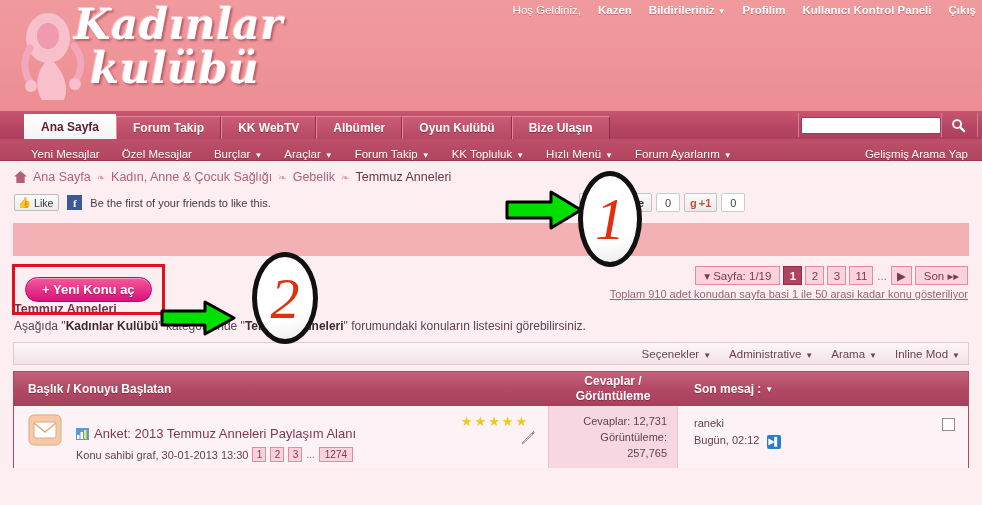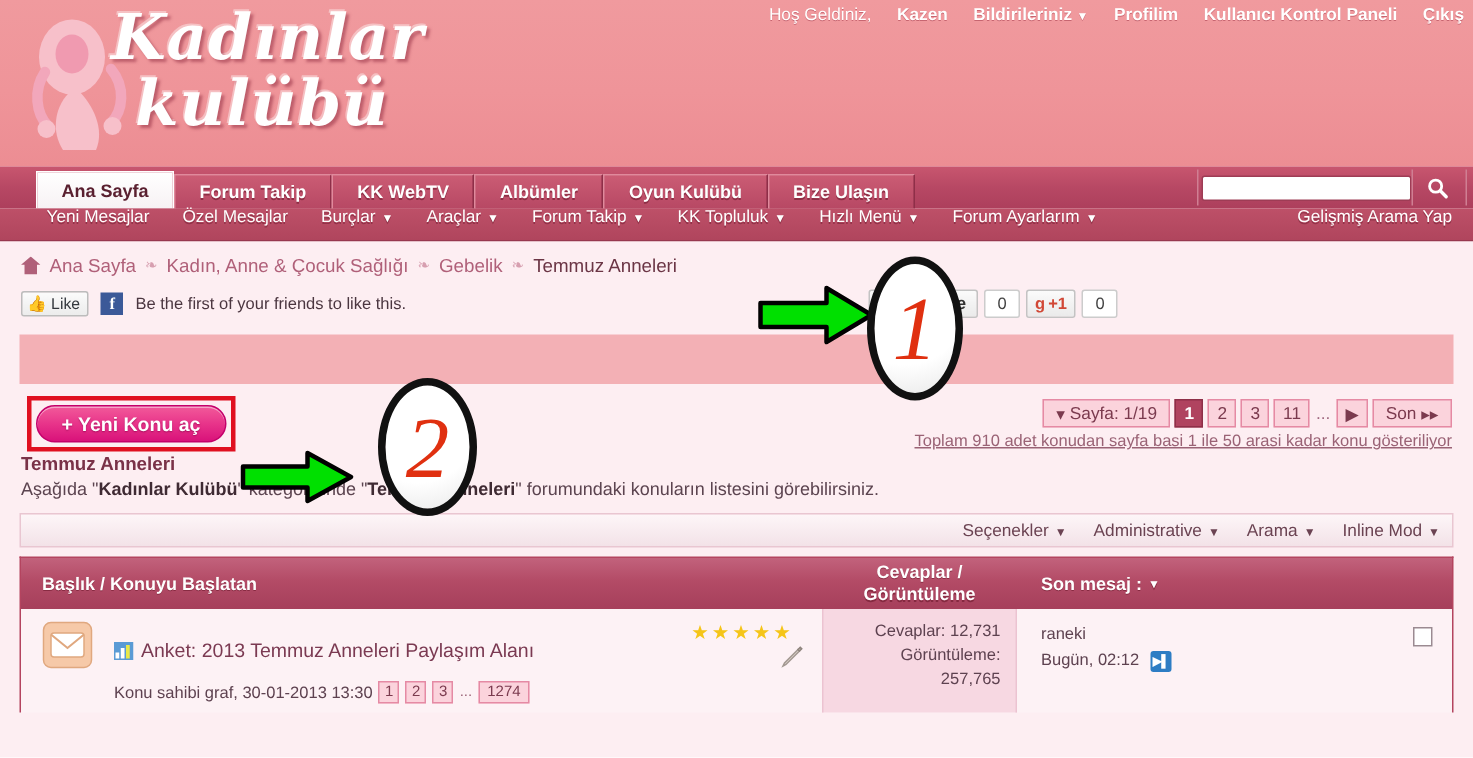--- a/index.html
+++ b/index.html
@@ -73,21 +73,21 @@
   }
   .searchbtn {
     width: 34px; height: 24px; display: flex; align-items: center; justify-content: center;
     border-left: 1px solid #d07f93; cursor: pointer;
   }
 
   
   .subnav {
     position: relative; height: 22px; width: 982px;
     background: linear-gradient(to bottom, #bd5068 0%, #b0455d 100%);
-    display: flex; align-items: flex-start; padding-left: 20px;
+    display: flex; align-items: flex-end; padding-left: 20px;
     border-bottom: 1px solid #97384f;
   }
   .subnav-item {
     font-size: 11.5px; color: #ffffff; padding: 0 11px;
     white-space: nowrap; cursor: pointer;
     text-shadow: 0 1px 0 rgba(110,25,45,.5);
   }
   .subnav-item .caret { font-size: 8px; margin-left: 4px; }
   .adv-search {
     position: absolute; right: 14px; font-size: 11.5px; color: #ffffff;
@@ -141,22 +141,22 @@
     background: linear-gradient(to bottom, #fbfbfb, #eaeaea);
     border: 1px solid #c3c3c3; border-radius: 2px;
     font-size: 11px; font-weight:bold; color: #d14836; cursor: pointer;
   }
 
   .pinkbanner { height: 33px; width: 956px; margin: 3px 13px 0 13px; background: #f3b0b5; }
 
   
   .actionrow { position: relative; height: 34px; margin-top: 8px; }
   .newtopic-frame {
-    position: absolute; left: 18px; top: 0px;
-    border: 3px solid #e01020; padding: 3px; background: transparent;
+    position: absolute; left: 12px; top: 0px;
+    border: 3px solid #e01020; padding: 10px; background: transparent;
   }
   .newtopic {
     display: inline-flex; align-items: center; gap: 4px;
     height: 25px; padding: 0 16px;
     background: linear-gradient(to bottom, #f25a9a 0%, #e8348a 50%, #d9127a 100%);
     border: 1px solid #c4006b; border-radius: 14px;
     color: #ffffff; font-size: 13px; font-weight: bold; cursor: pointer;
     text-shadow: 0 1px 1px rgba(130,0,70,.6);
     box-shadow: inset 0 1px 0 rgba(255,255,255,.45);
   }
@@ -217,21 +217,21 @@
   .td-counts {
     width: 130px; background: #f7d8e2; padding: 8px 10px 6px 8px;
     text-align: right; font-size: 11px; color: #5e4250; line-height: 1.45;
     border-left: 1px solid #ecc3d1; border-right: 1px solid #ecc3d1;
   }
   .td-last { width: 250px; padding: 9px 0 6px 16px; font-size: 11px; color: #5e4250; line-height: 1.5; }
   .td-chk { width: 40px; display: flex; align-items: flex-start; justify-content: center; padding-top: 12px; }
 
   .thread-title { font-size: 13px; color: #7b3a52; display: flex; align-items: center; gap: 5px; }
   .thread-title .tl { cursor: pointer; }
-  .thread-sub { margin-top: 13px; font-size: 11px; color: #5e4250; display: flex; align-items: center; gap: 4px; }
+  .thread-sub { margin-top: 6px; font-size: 11px; color: #5e4250; display: flex; align-items: center; gap: 4px; }
   .minipg {
     display:inline-flex; align-items:center; justify-content:center;
     min-width: 14px; height: 15px; padding: 0 3px;
     background: #fbd3dc; border: 1px solid #e58aa4;
     font-size: 10px; color: #7b3a4e; cursor: pointer;
   }
   .minipg.wide { padding: 0 5px; }
   .mini-dots { font-size: 10px; color: #9a6275; }
   .stars { display: flex; gap: 2px; }
   .star { color: #f5c518; font-size: 13px; line-height: 1; }

